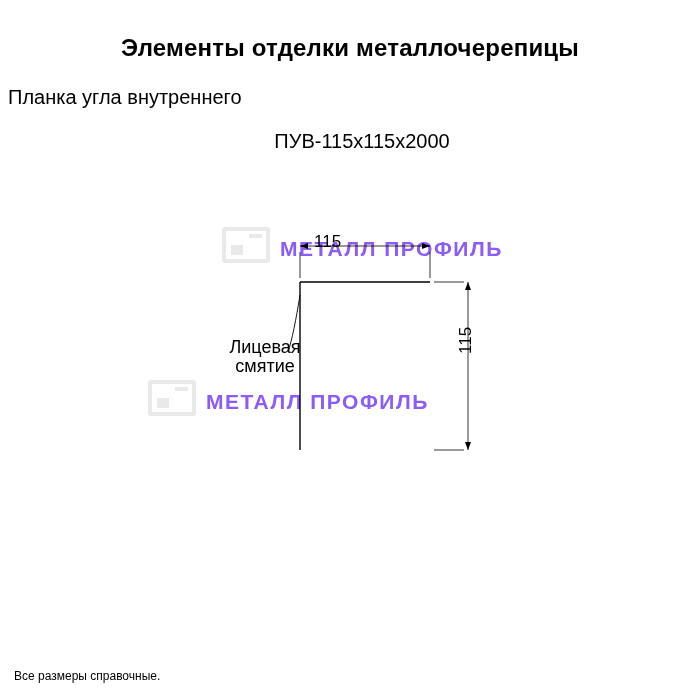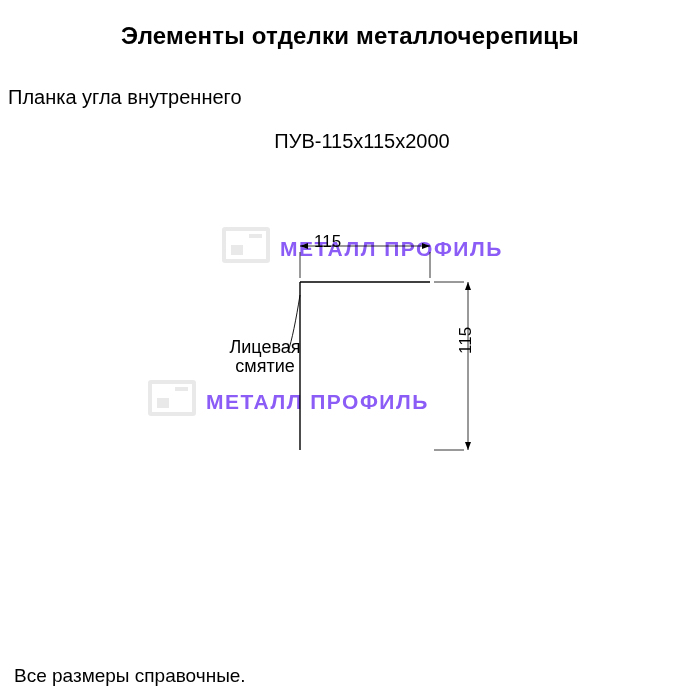--- a/index.html
+++ b/index.html
@@ -17,21 +17,21 @@
   }
   .page {
     position: relative;
     width: 700px;
     height: 700px;
   }
 
   
   .title-main {
     position: absolute;
-    top: 22px;
+    top: 34px;
     left: 0;
     width: 700px;
     text-align: center;
     font-size: 24px;
     font-weight: bold;
     letter-spacing: 0.2px;
   }
   .title-sub {
     position: absolute;
     top: 86px;
@@ -123,21 +123,21 @@
     text-align: center;
     font-size: 18px;
     line-height: 19px;
   }
 
   
   .footer {
     position: absolute;
     left: 14px;
     bottom: 14px;
-    font-size: 19px;
+    font-size: 12px;
     line-height: 20px;
   }
 </style>
 </head>
 <body>
 
 <div class="page">
 
   <div class="title-main">Элементы отделки металлочерепицы</div>
   <div class="title-sub">Планка угла внутреннего</div>

